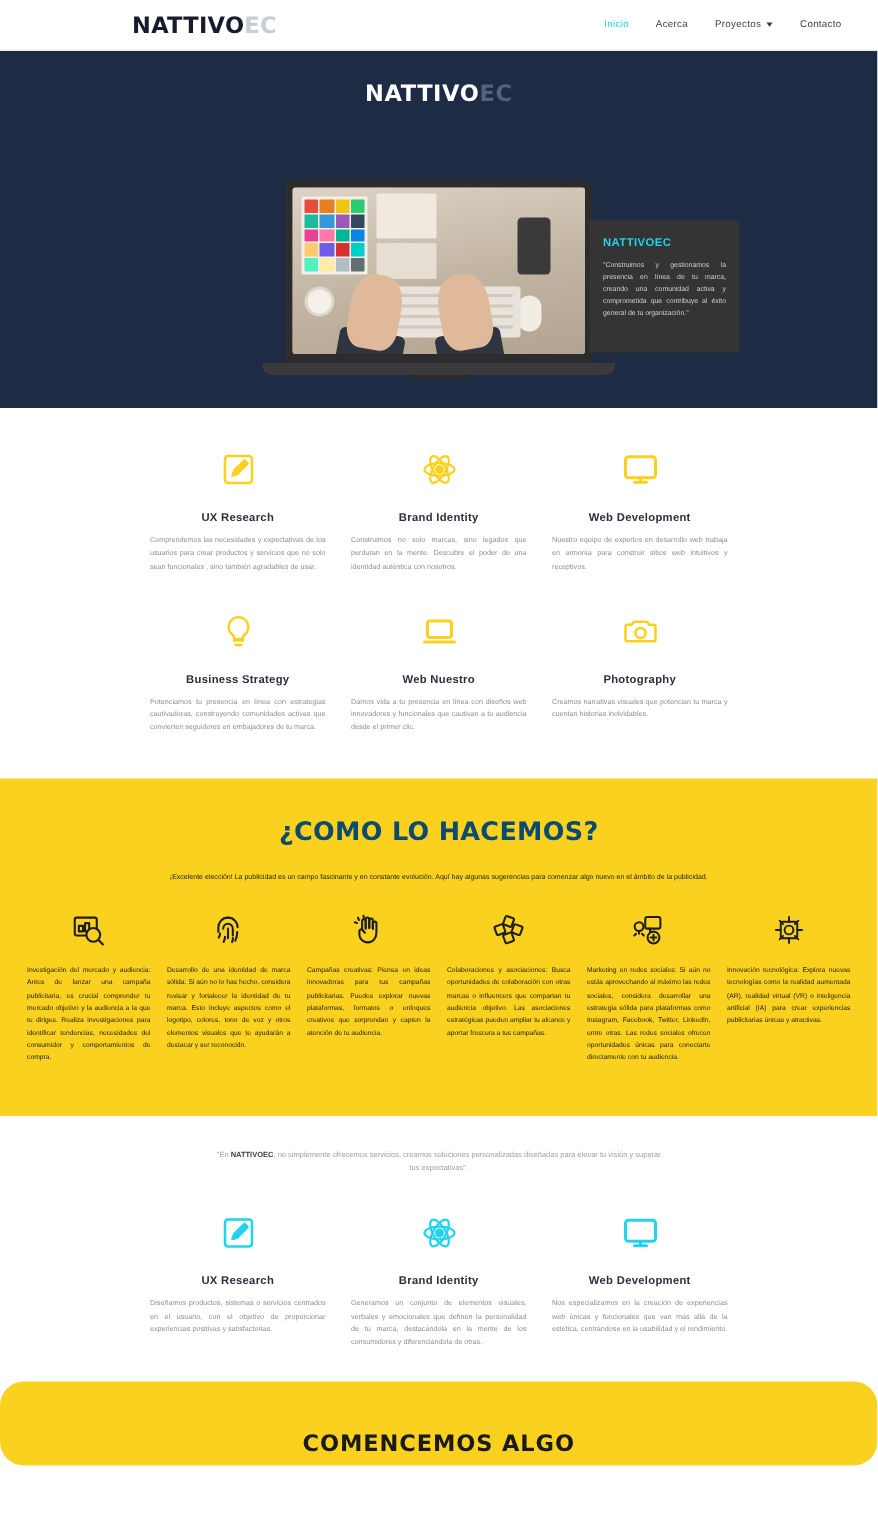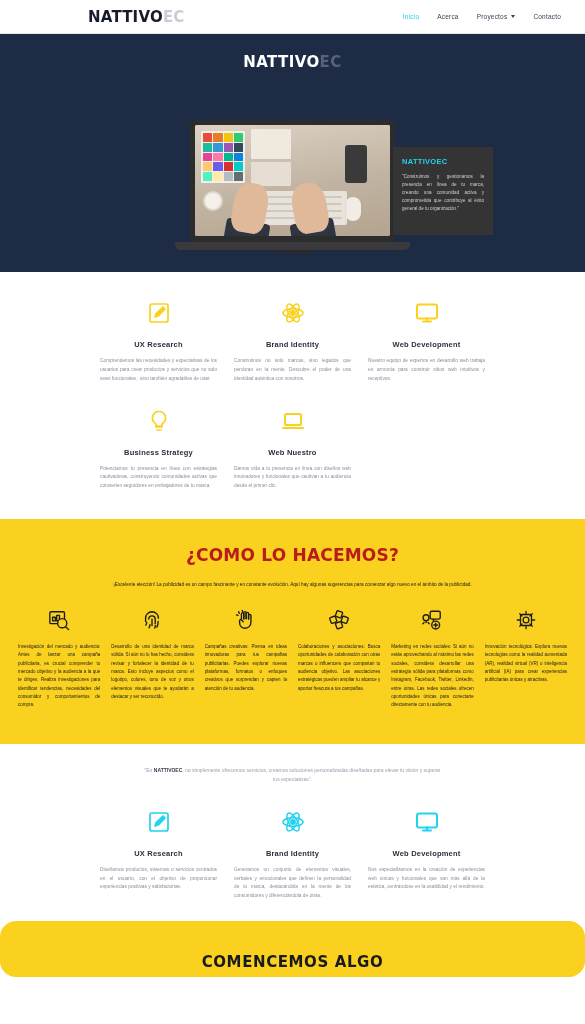--- a/index.html
+++ b/index.html
@@ -119,21 +119,21 @@
     font-size: 7.5px; font-weight: 700; color: #2b2f3e; margin-bottom: 8px; letter-spacing: .2px;
   }
   .svc p {
     font-size: 4.8px; line-height: 1.85; color: #8b8f9c; text-align: justify;
   }
   .row2 { margin-top: 22px; }
 
   
   .yellow { background: #f9d11e; padding: 26px 0 34px; }
   .yellow h2 {
-    text-align: center; font-size: 17px; font-weight: 700; color: #b91c1c;
+    text-align: center; font-size: 17px; font-weight: 700; color: #0c4a6e;
     letter-spacing: .2px; font-family: "DejaVu Sans", sans-serif;
   }
   .yellow .lead {
     margin: 16px auto 0; max-width: 392px; text-align: center;
     font-size: 4.7px; line-height: 1.7; color: #1d1d1d;
   }
   .grid6 {
     display: grid; grid-template-columns: repeat(6, 1fr);
     column-gap: 11px; padding: 0 18px; margin-top: 18px; align-items: start;
   }
@@ -297,20 +297,30 @@
         <div class="ico">
           <svg width="24" height="24" viewBox="0 0 24 24" fill="none" stroke="#f9d11e" stroke-width="2" stroke-linecap="round" stroke-linejoin="round">
             <rect x="4" y="5" width="16" height="11" rx="1.6"></rect>
             <path d="M2 19h20"></path>
           </svg>
         </div>
         <h3>Web Nuestro</h3>
         <p>Damos vida a tu presencia en línea con diseños web innovadores y funcionales que cautivan a tu audiencia desde el primer clic.</p>
       </div>
 
+      <div class="svc">
+        <div class="ico">
+          <svg width="24" height="24" viewBox="0 0 24 24" fill="none" stroke="#f9d11e" stroke-width="1.7" stroke-linecap="round" stroke-linejoin="round">
+            <path d="M3 7.5h3.2l1.4-2h8.8l1.4 2H21a1 1 0 0 1 1 1v9a1 1 0 0 1-1 1H3a1 1 0 0 1-1-1v-9a1 1 0 0 1 1-1z"></path>
+            <circle cx="12" cy="13" r="3.4"></circle>
+          </svg>
+        </div>
+        <h3>Photography</h3>
+        <p>Creamos narrativas visuales que potencian tu marca y cuentan historias inolvidables.</p>
+      </div>
     </div>
   </div>
 
   <div class="yellow">
     <h2>¿COMO LO HACEMOS?</h2>
     <p class="lead">¡Excelente elección! La publicidad es un campo fascinante y en constante evolución. Aquí hay algunas sugerencias para comenzar algo nuevo en el ámbito de la publicidad.</p>
 
     <div class="grid6">
 
       <div class="step">

